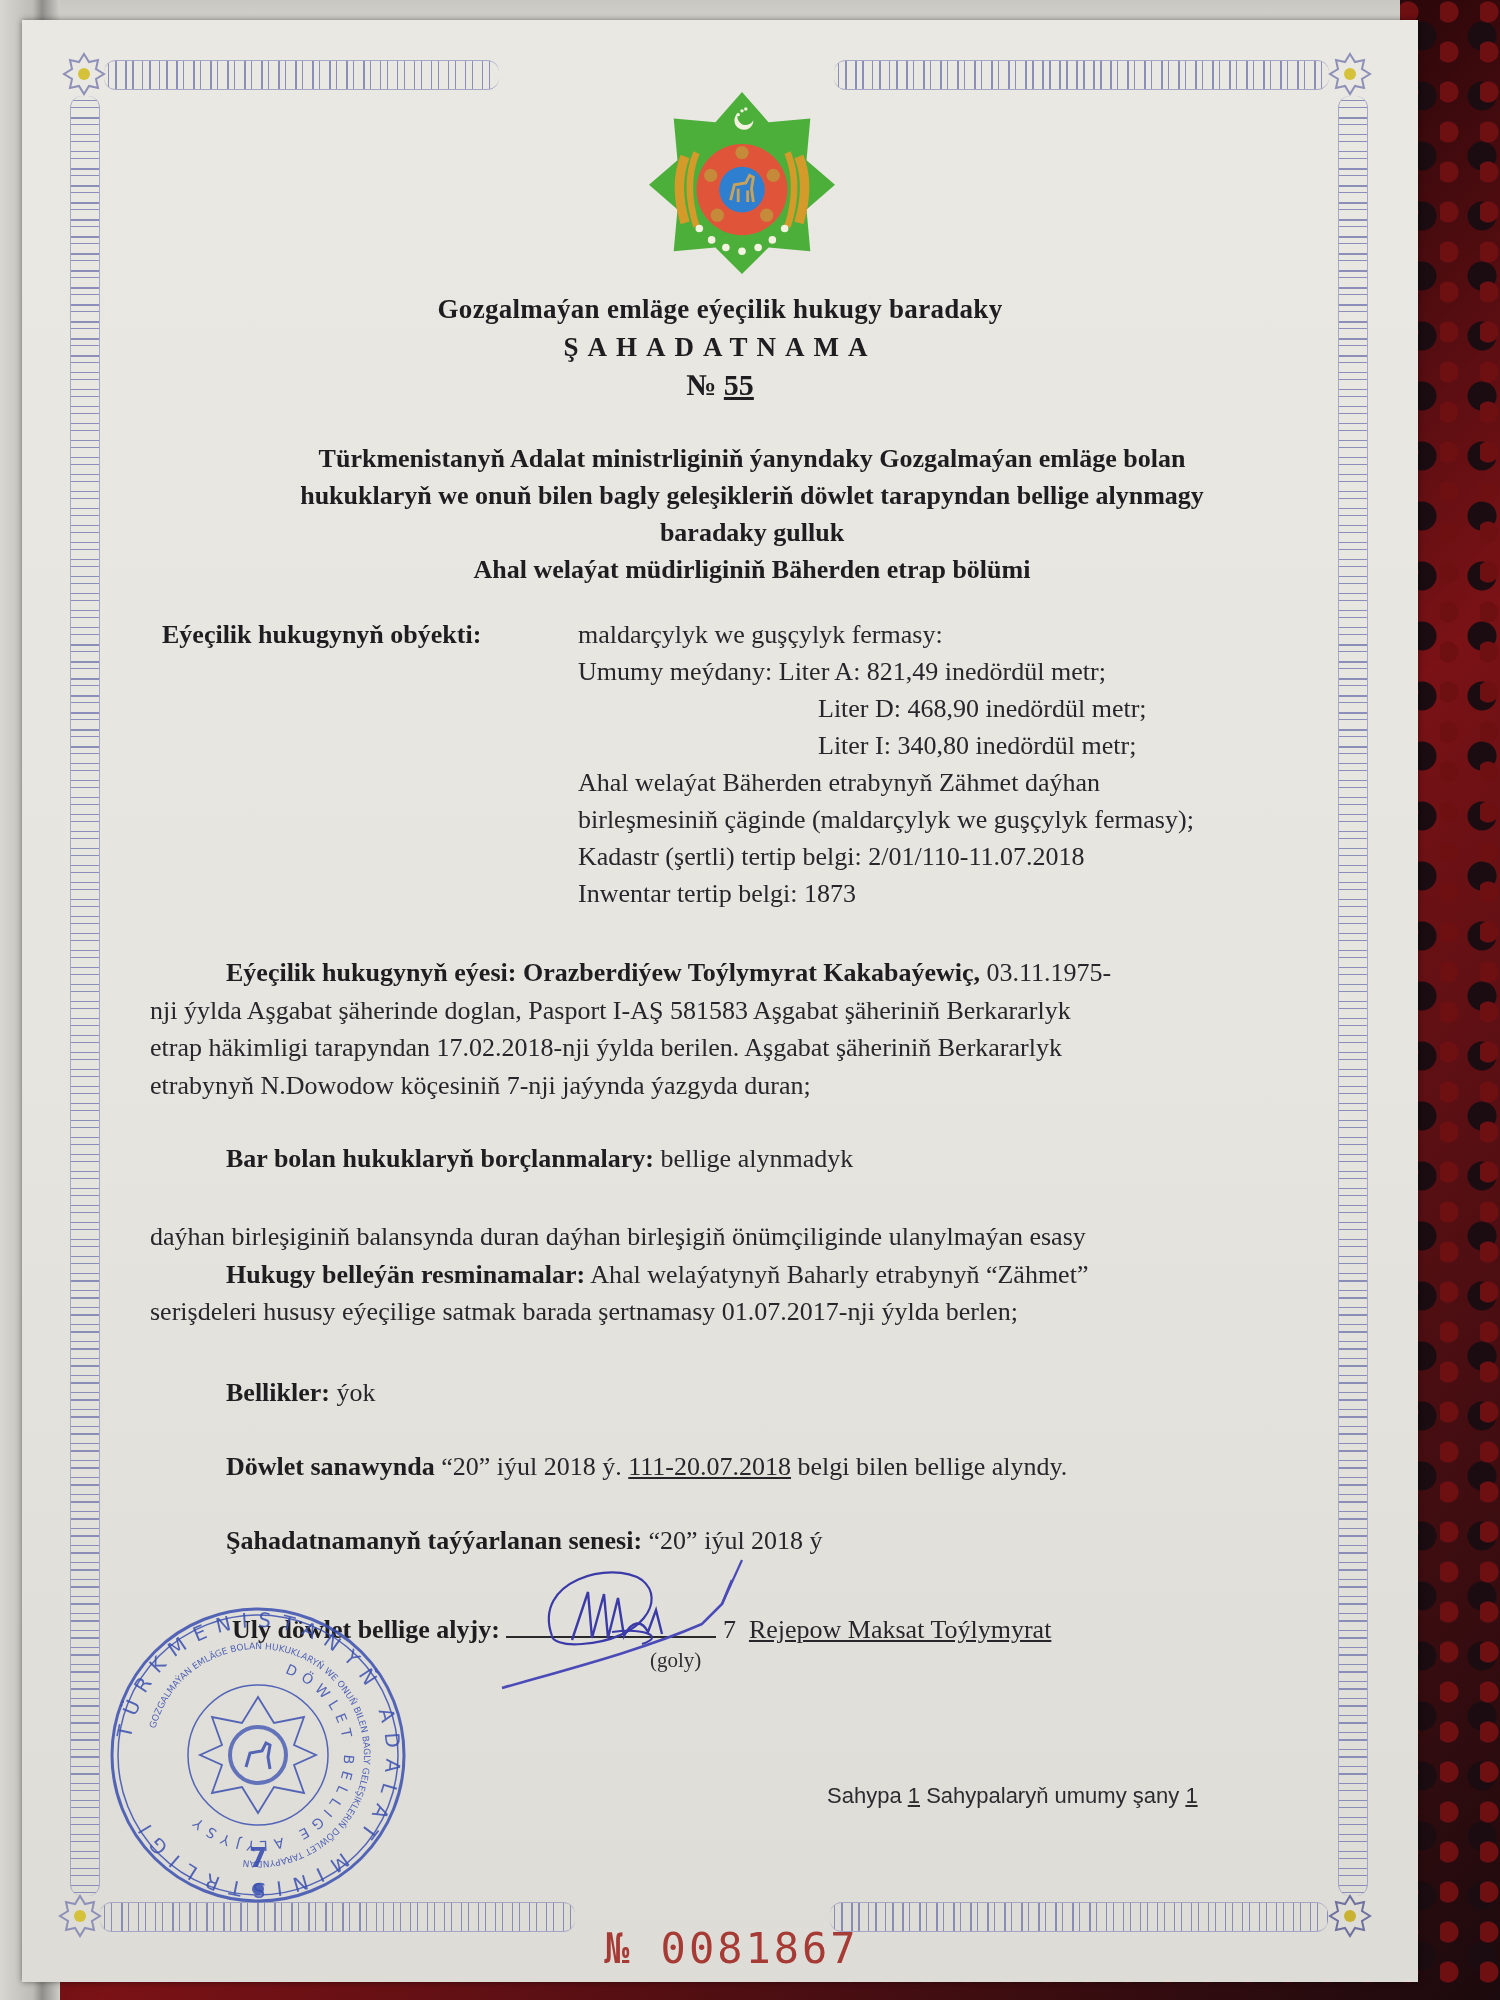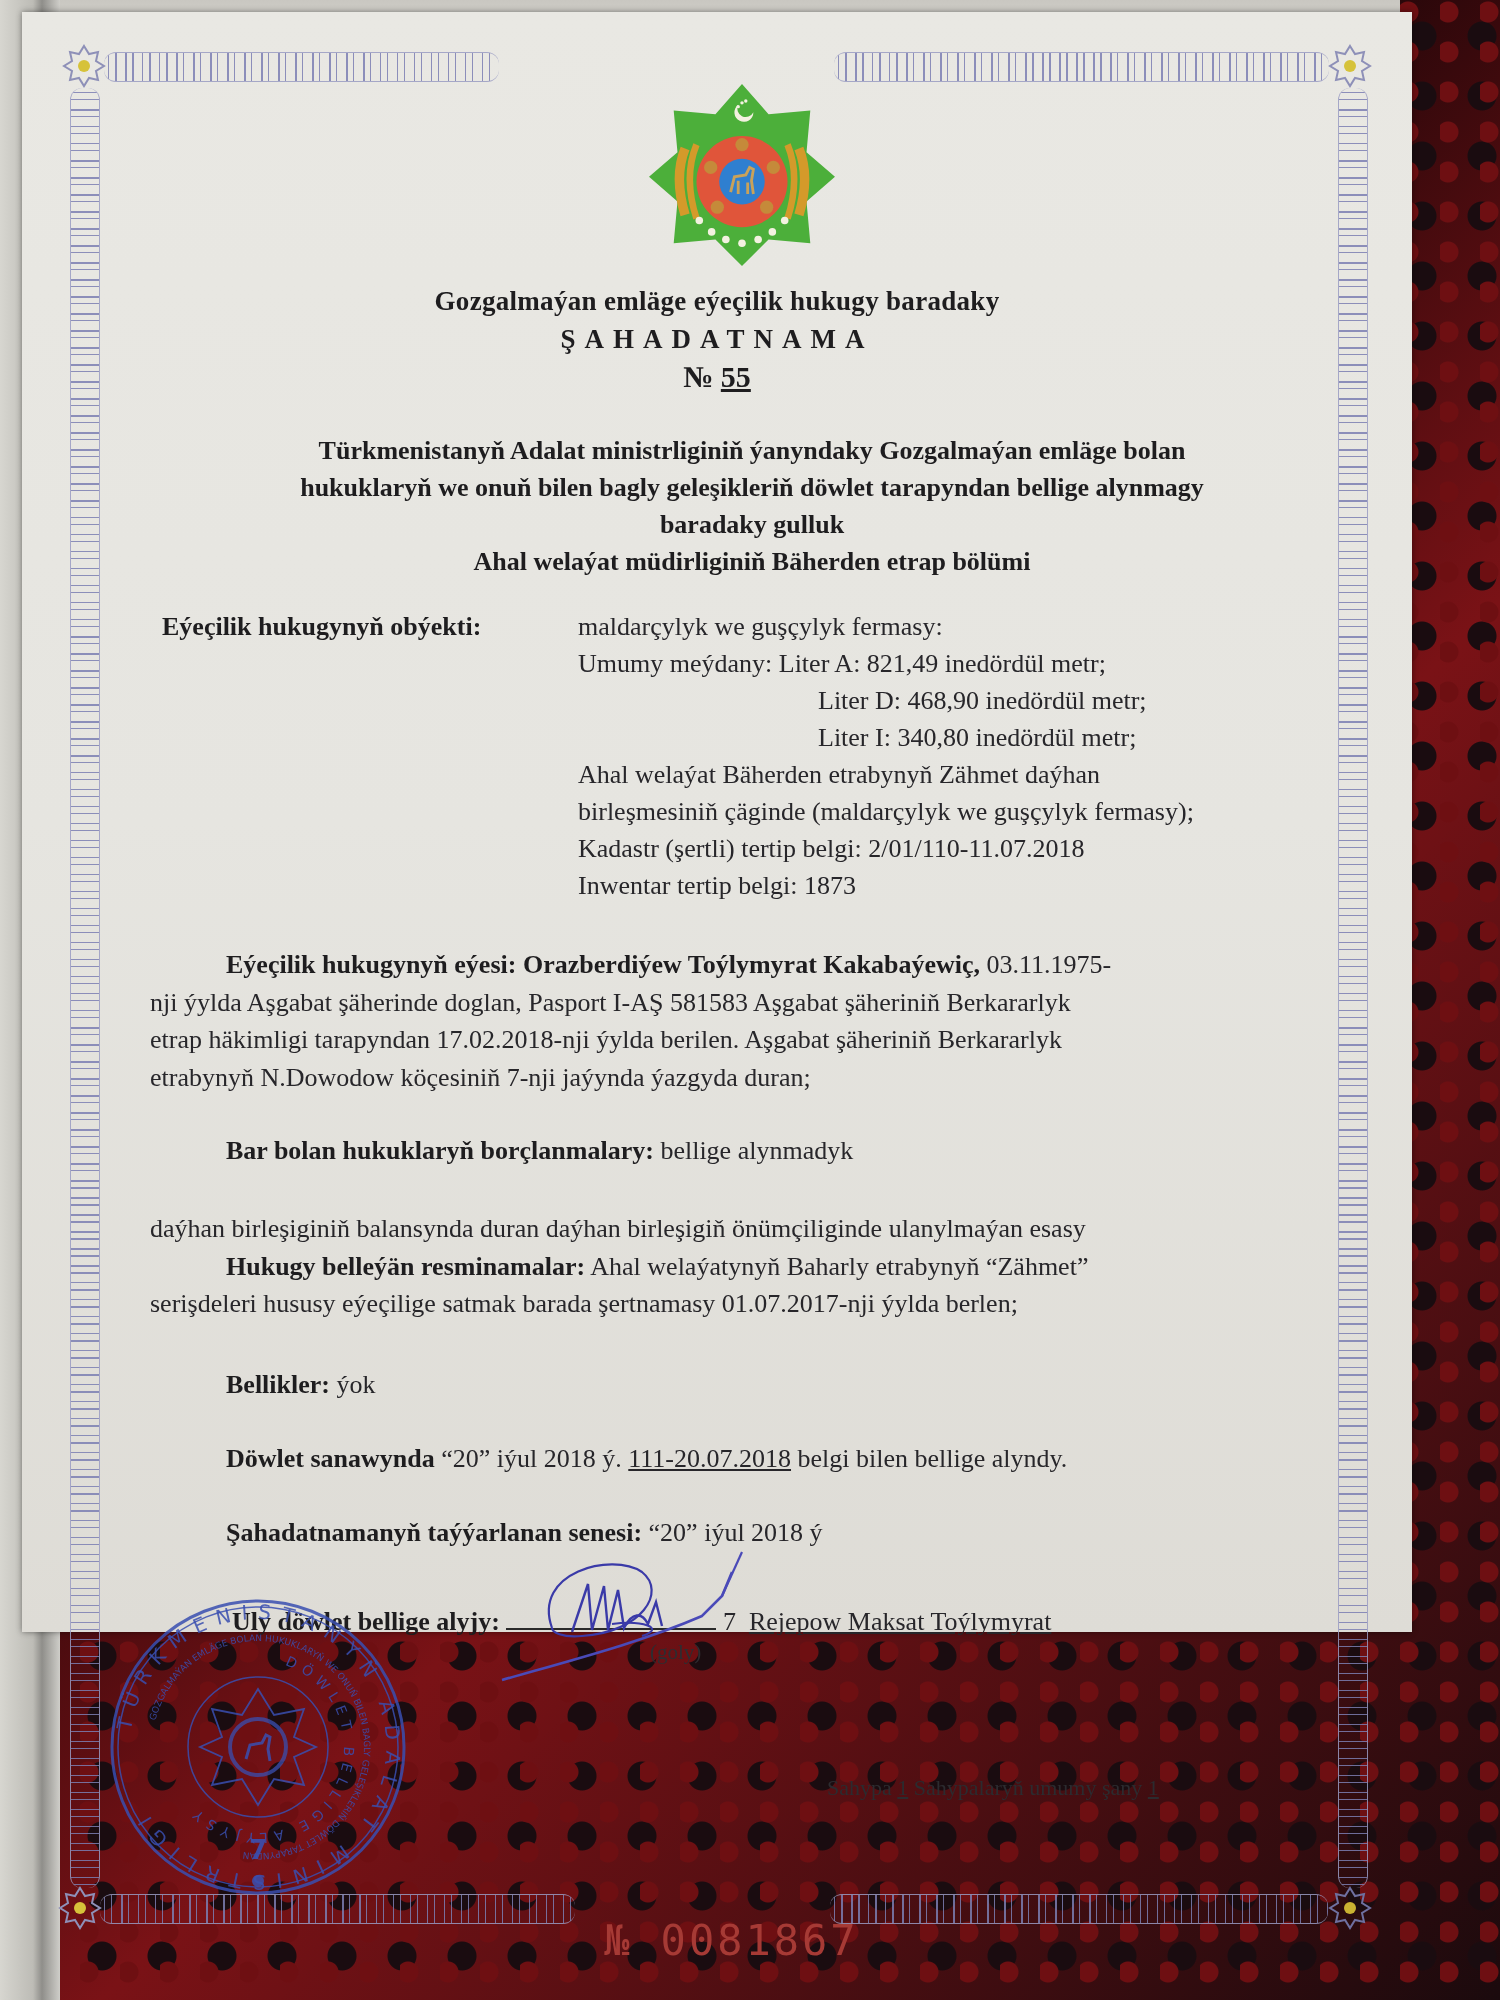--- a/index.html
+++ b/index.html
@@ -14,23 +14,24 @@
   }
   .under-paper {
     position: absolute; left: 0; top: 0; width: 60px; height: 2000px;
     background: linear-gradient(90deg, #d7d6d0 0%, #bdbcb6 55%, #8f8e8a 70%, #cfcec9 100%);
   }
   .under-paper-top {
     position: absolute; left: 0; top: 0; width: 1400px; height: 40px;
     background: linear-gradient(180deg, #c9c7c1, #d9d8d2);
   }
   .paper {
-    position: absolute; left: 22px; top: 12px; width: 1390px; height: 1620px;
+    position: absolute; left: 22px; top: 20px; width: 1390px; height: 1962px;
     background: linear-gradient(180deg, #e9e8e3 0%, #e6e5e0 50%, #dedcd6 100%);
     box-shadow: 0 0 6px rgba(0,0,0,0.45);
+    padding-left: 6px;
   }
   
   .band { position: absolute; }
   .band-h {
     height: 28px;
     background:
       repeating-linear-gradient(90deg,
         transparent 0 4px, #7c7fb3 4px 5.5px, transparent 5.5px 11px,
         #7c7fb3 11px 12.5px, transparent 12.5px 17px);
     border-top: 1.5px solid #9a9cc3; border-bottom: 1.5px solid #9a9cc3;
@@ -76,21 +77,21 @@
   .sign-line { left: 210px; top: 1590px; }
   .sig-box { display: inline-block; width: 210px; border-bottom: 2px solid #2a2a2a; height: 26px; vertical-align: baseline; }
   .goly { position: absolute; left: 628px; top: 1628px; font-size: 21px; color: #2e2d31; }
 
   .signature { position: absolute; left: 470px; top: 1520px; width: 360px; height: 150px; }
   .signature svg { width: 100%; height: 100%; }
 
   .stamp { position: absolute; left: 82px; top: 1585px; width: 308px; height: 300px; }
   .stamp svg { width: 100%; height: 100%; }
 
-  .pages { left: 805px; top: 1763px; font-size: 22px; color: #2c2b2f; font-family: Liberation Serif, serif; }
+  .pages { left: 805px; top: 1763px; font-size: 22px; color: #2c2b2f; font-family: Liberation Sans, sans-serif; }
 
   .serial {
     position: absolute; left: 582px; top: 1904px; font-size: 42px; color: #a63a35;
     font-family: "DejaVu Sans Mono", "Liberation Mono", monospace; letter-spacing: 3px;
   }
 </style>
 </head>
 <body>
 
 <div class="under-paper-top"></div>

